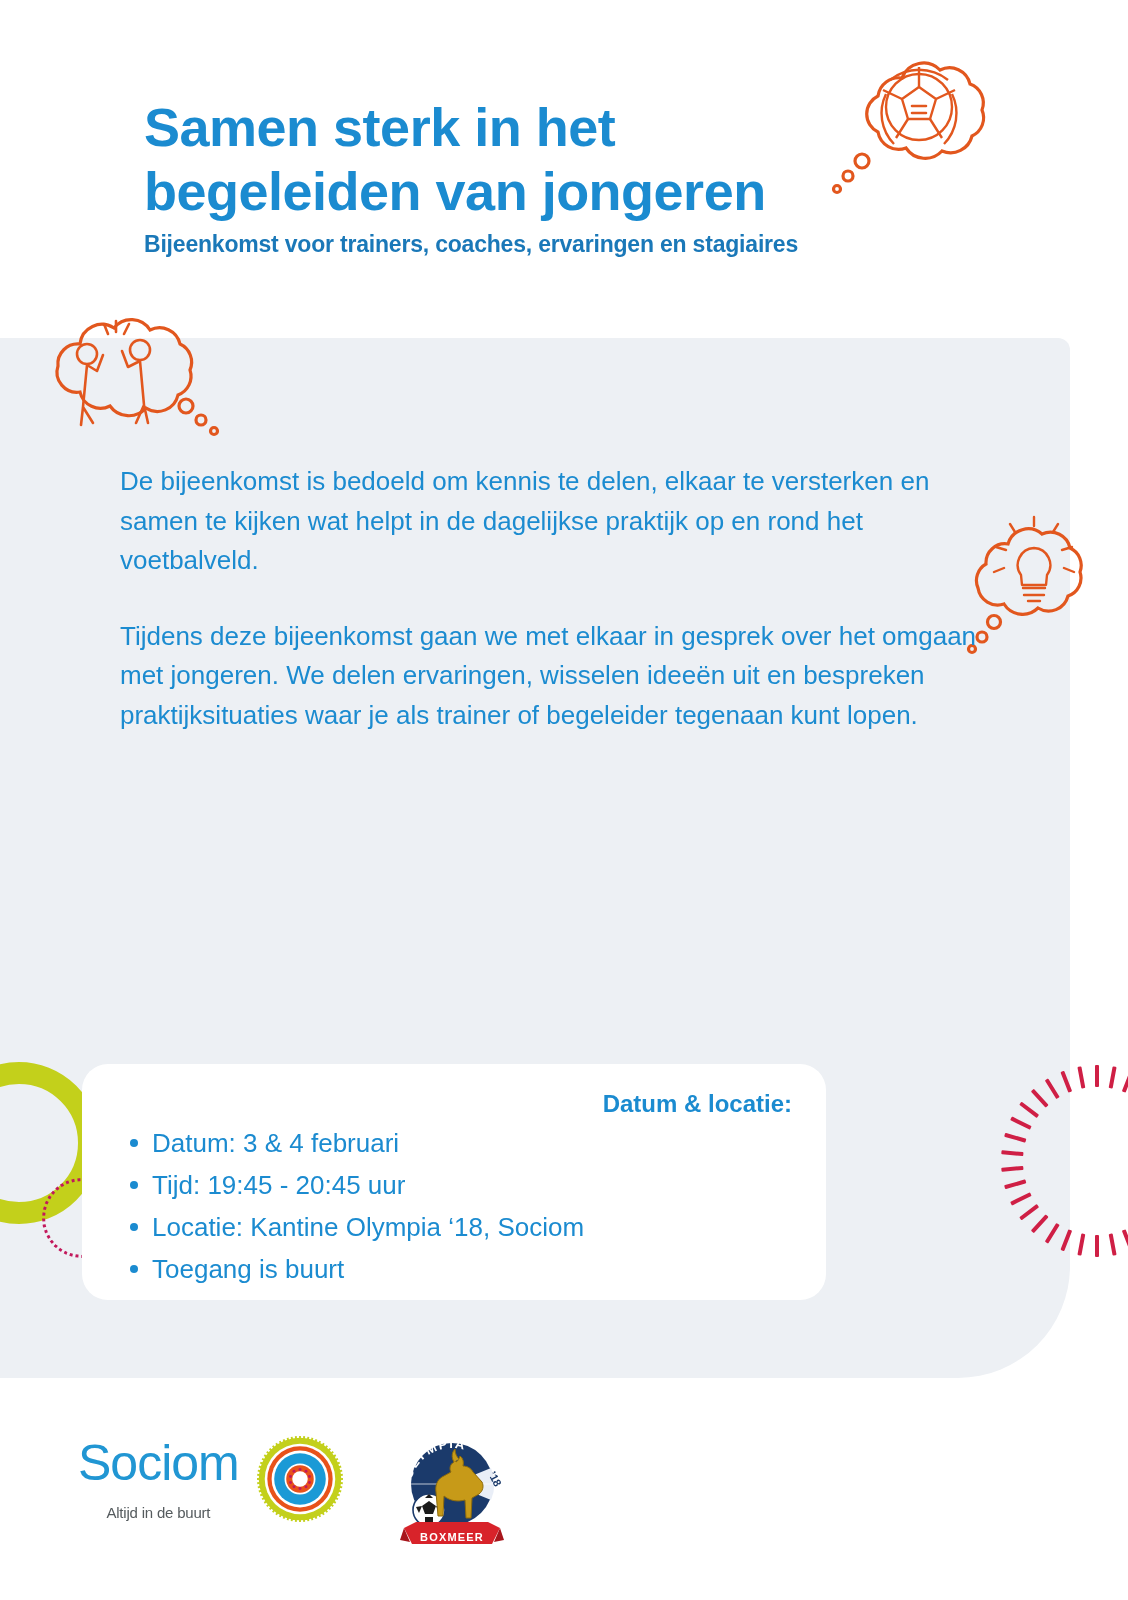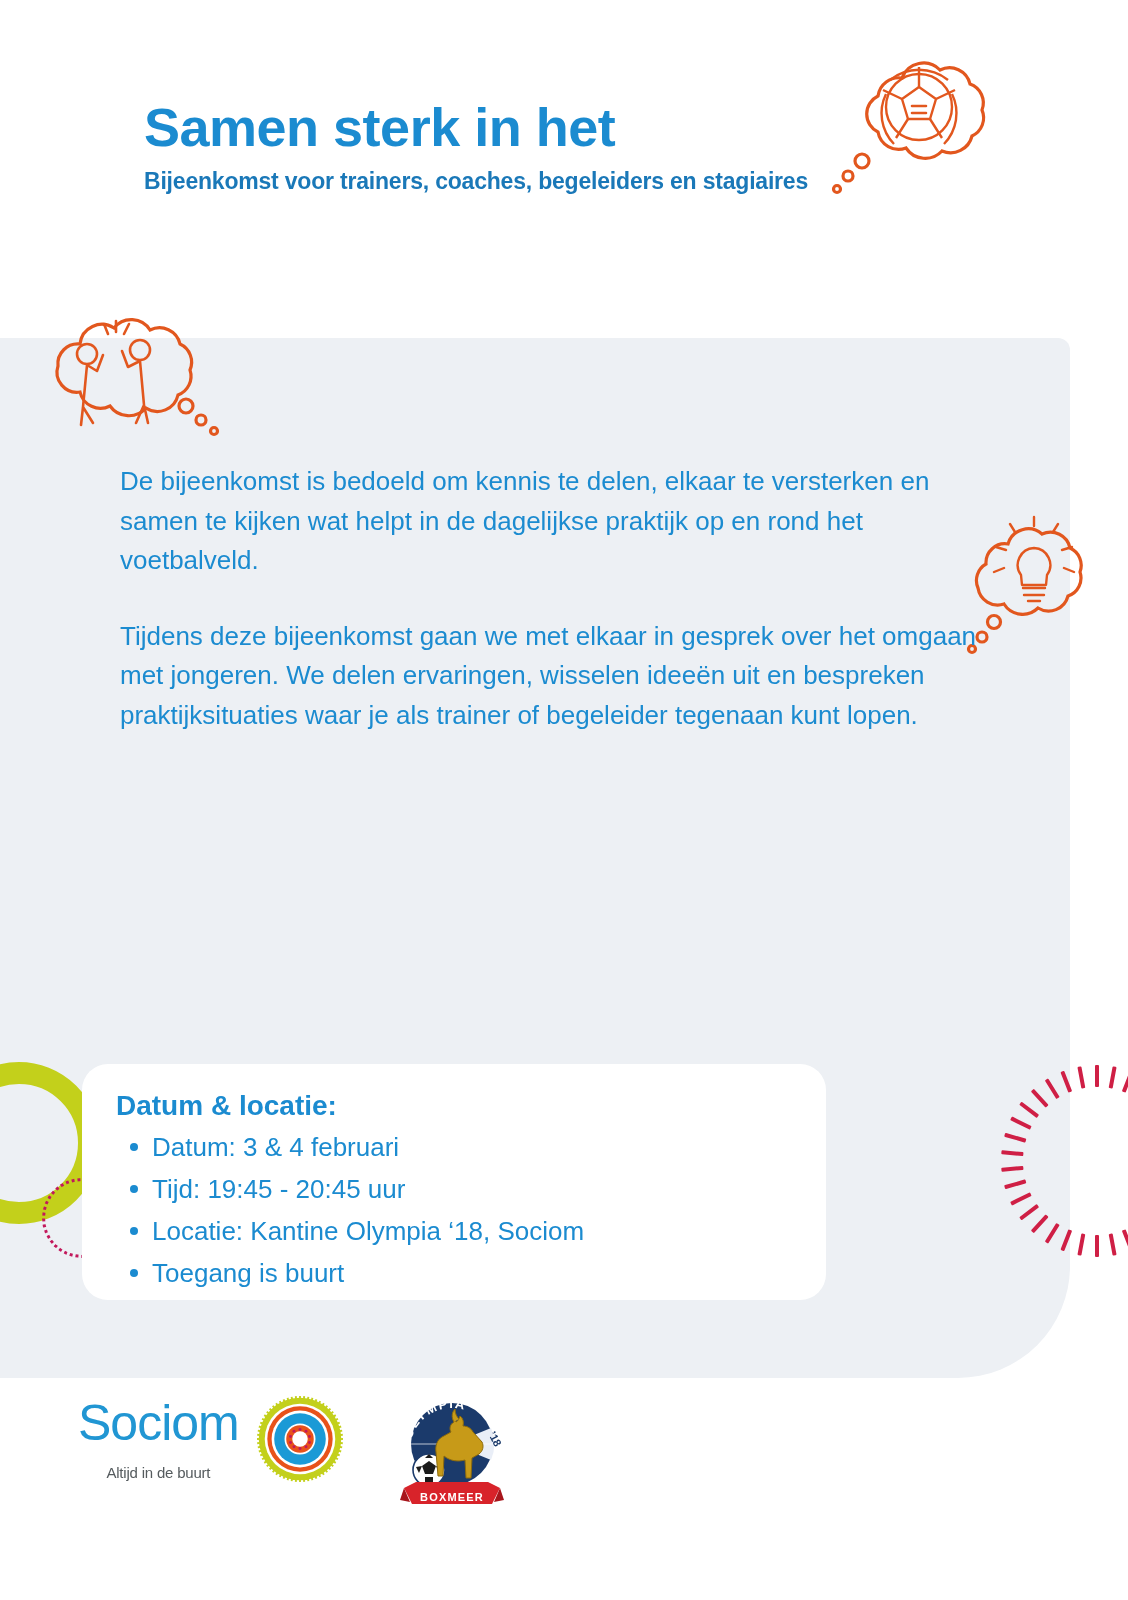--- a/index.html
+++ b/index.html
@@ -96,23 +96,24 @@
     left:82px;top:1064px;
     width:744px;height:236px;
     background:#ffffff;
     border-radius:26px;
     z-index:5;
     box-sizing:border-box;
     padding:26px 34px 0 34px;
   }
   .details-title{
     color:#1b8bd0;
-    font-size:28px;
+    font-size:24px;
     font-weight:bold;
     margin:0 0 4px 0;
+    text-align:right;
   }
   .details-list{
     list-style:none;
     margin:0;padding:0 0 0 36px;
   }
   .details-list li{
     color:#1b8bd0;
     font-size:26px;
     line-height:1.62;
     position:relative;
@@ -122,21 +123,21 @@
     position:absolute;
     left:-22px;top:17px;
     width:8px;height:8px;
     border-radius:50%;
     background:#1b8bd0;
   }
 
   
   .footer{
     position:absolute;
-    left:0;top:1372px;
+    left:0;top:1412px;
     width:984px;height:150px;
     z-index:6;
   }
   .sociom-logo{
     position:absolute;left:78px;top:24px;
     display:flex;align-items:center;gap:18px;
   }
   .sociom-word{
     display:flex;flex-direction:column;align-items:center;
   }
@@ -251,22 +252,23 @@
         <path d="M90 38 a17 17 0 0 1 13 27 l-1 10 h-24 l-1 -10 a17 17 0 0 1 13 -27 z"></path>
         <path d="M79 78 h22 M80 85 h20 M84 91 h12"></path>
         <path d="M90 16 v-9 M71 22 l-5 -8 M109 22 l5 -8 M62 40 l-10 -3 M118 40 l10 -3 M60 58 l-10 4 M120 58 l10 4"></path>
       </g>
     </svg>
   </div>
 
   <div class="header">
     <h1 class="title">
       <span>Samen sterk in het</span><br>
+      <span>begeleiden van jongeren</span>
     </h1>
-    <p class="subtitle">Bijeenkomst voor trainers, coaches, begeleiders en stagiaires</p>
+    <p class="subtitle">Bijeenkomst voor trainers, coaches, ervaringen en stagiaires</p>
   </div>
 
   <div class="body-copy">
     <p>De bijeenkomst is bedoeld om kennis te delen, elkaar te versterken en samen te kijken wat helpt in de dagelijkse praktijk op en rond het voetbalveld.</p>
     <p>Tijdens deze bijeenkomst gaan we met elkaar in gesprek over het omgaan met jongeren. We delen ervaringen, wisselen ideeën uit en bespreken praktijksituaties waar je als trainer of begeleider tegenaan kunt lopen.</p>
   </div>
 
   <div class="details-card">
     <p class="details-title">Datum &amp; locatie:</p>
     <ul class="details-list">

